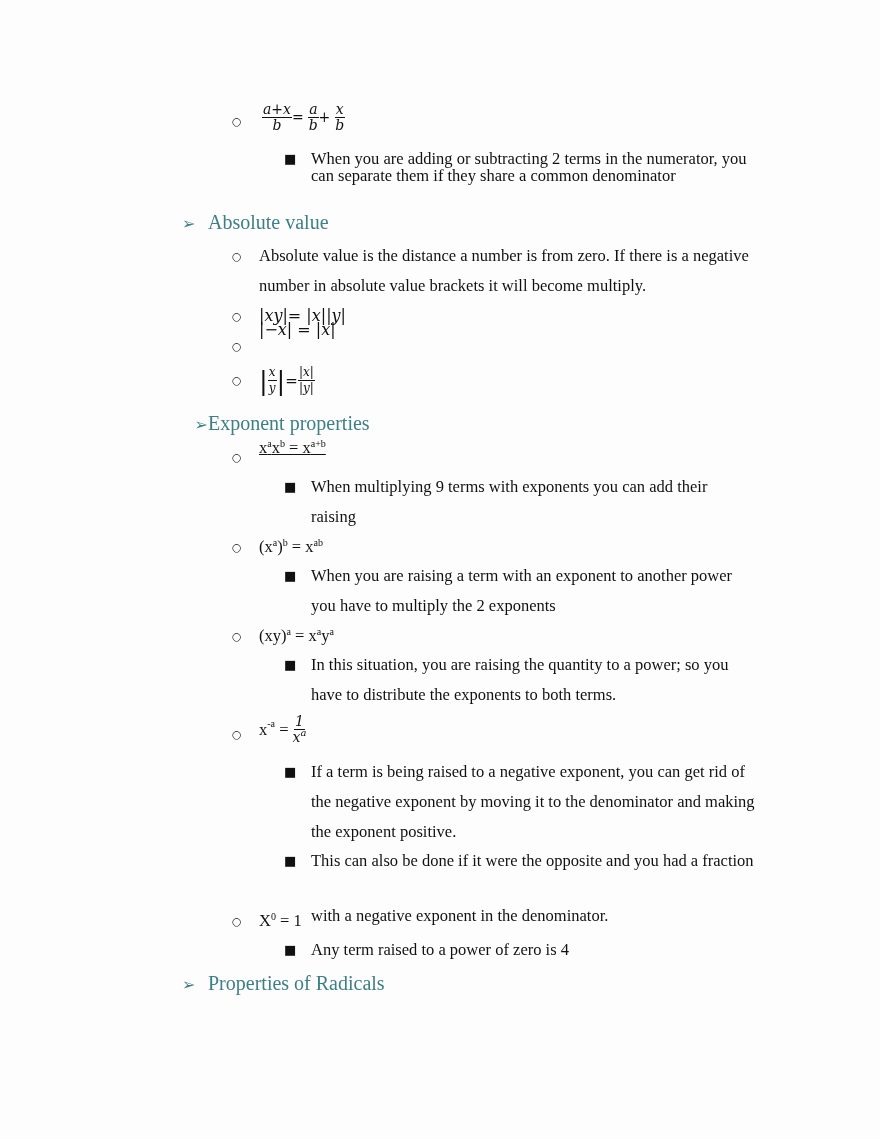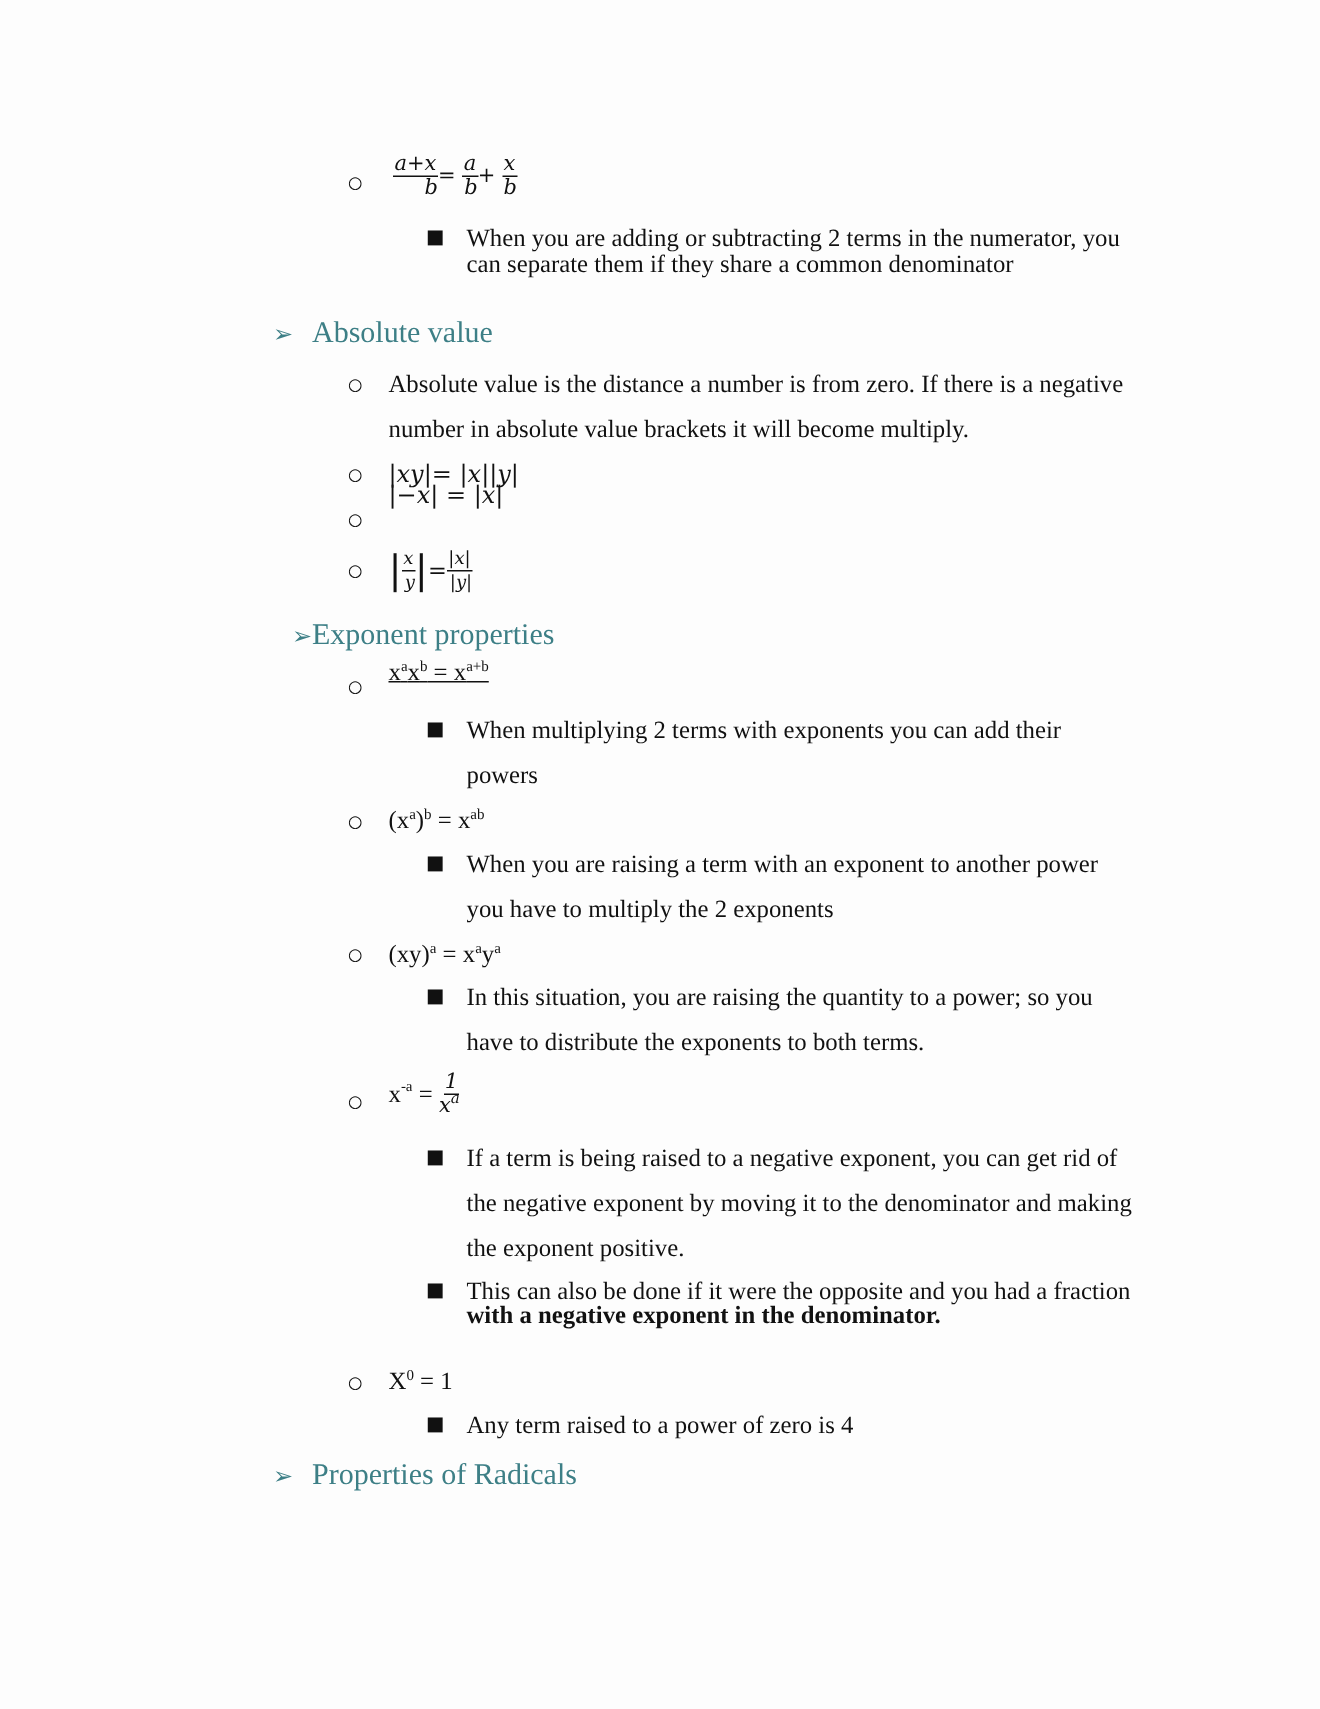--- a/index.html
+++ b/index.html
@@ -6,21 +6,21 @@
   body { width:880px; height:1139px; background:#fdfdfd; position:relative; overflow:hidden;
          font-family:"Liberation Serif", serif; color:#111; }
   .abs { position:absolute; white-space:nowrap; }
   .h { font-size:20px; color:#3d7f86; }
   .h .arrow { display:inline-block; width:26px; color:#3d7f86; font-family:"DejaVu Sans", sans-serif; font-size:16px; }
   .t { font-size:16.5px; }
   .b1 { font-size:13px; font-family:"DejaVu Sans", sans-serif; }
   .b2 { font-size:11px; font-family:"DejaVu Sans", sans-serif; }
   sup { font-size:10px; vertical-align:6px; line-height:0; }
   .m { font-family:"DejaVu Serif", serif; font-style:italic; font-size:14px; }
-  .frac { display:inline-flex; flex-direction:column; align-items:flex-end; vertical-align:middle; }
+  .frac { display:inline-flex; flex-direction:column; align-items:center; vertical-align:middle; }
   .frac .num { border-bottom:1px solid #111; padding:0 1px; line-height:15px; }
   .frac .den { line-height:15px; }
 </style>
 </head>
 <body>
 
 <span class="abs b2" style="left:232px;top:115px;">○</span>
 <div class="abs m" style="left:262px;top:102px;">
   <span class="frac">
       <span class="num">a+x</span>
@@ -62,22 +62,22 @@
 
 <div class="abs h" style="left:182px;top:412px;text-align:right;">
   <span class="arrow">➢</span><span>Exponent properties</span>
 </div>
 
 <span class="abs b2" style="left:232px;top:451px;">○</span>
 <div class="abs t" style="left:259px;top:438px;text-decoration:underline;">
   <span>x</span><sup>a</sup><span>x</span><sup>b</sup><span> = x</span><sup>a+b</sup>
 </div>
 <span class="abs b1" style="left:284px;top:479px;">■</span>
-<span class="abs t" style="left:311px;top:477px;">When multiplying 2 terms with exponents you can add their</span>
-<span class="abs t" style="left:311px;top:507px;">powers</span>
+<span class="abs t" style="left:311px;top:477px;">When multiplying 9 terms with exponents you can add their</span>
+<span class="abs t" style="left:311px;top:507px;">raising</span>
 
 <span class="abs b2" style="left:232px;top:541px;">○</span>
 <div class="abs t" style="left:259px;top:537px;">
   <span>(x</span><sup>a</sup><span>)</span><sup>b</sup><span> = x</span><sup>ab</sup>
 </div>
 <span class="abs b1" style="left:284px;top:568px;">■</span>
 <span class="abs t" style="left:311px;top:566px;">When you are raising a term with an exponent to another power</span>
 <span class="abs t" style="left:311px;top:596px;">you have to multiply the 2 exponents</span>
 
 <span class="abs b2" style="left:232px;top:630px;">○</span>
@@ -94,21 +94,21 @@
       <span class="num">1</span>
       <span class="den"><span>x</span><sup>a</sup></span>
     </span>
 </div>
 <span class="abs b1" style="left:284px;top:764px;">■</span>
 <span class="abs t" style="left:311px;top:762px;">If a term is being raised to a negative exponent, you can get rid of</span>
 <span class="abs t" style="left:311px;top:792px;">the negative exponent by moving it to the denominator and making</span>
 <span class="abs t" style="left:311px;top:822px;">the exponent positive.</span>
 <span class="abs b1" style="left:284px;top:853px;">■</span>
 <span class="abs t" style="left:311px;top:851px;">This can also be done if it were the opposite and you had a fraction</span>
-<span class="abs t" style="left:311px;top:867px;font-weight:bold;">with a negative exponent in the denominator.</span>
+<span class="abs t" style="left:311px;top:906px;">with a negative exponent in the denominator.</span>
 
 <span class="abs b2" style="left:232px;top:915px;">○</span>
 <div class="abs t" style="left:259px;top:911px;">
   <span>X</span><sup>0</sup><span> = 1</span>
 </div>
 <span class="abs b1" style="left:284px;top:942px;">■</span>
 <span class="abs t" style="left:311px;top:940px;">Any term raised to a power of zero is 4</span>
 
 <div class="abs h" style="left:182px;top:972px;">
   <span class="arrow">➢</span><span>Properties of Radicals</span>

